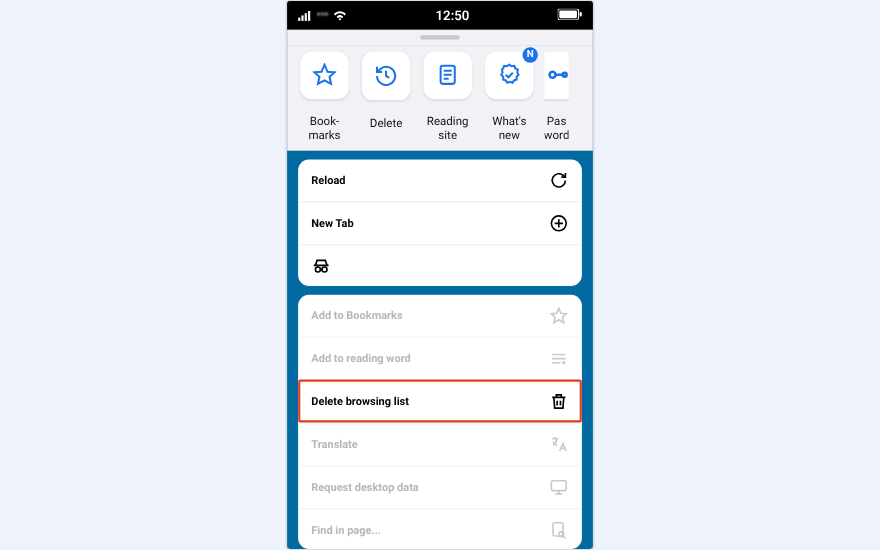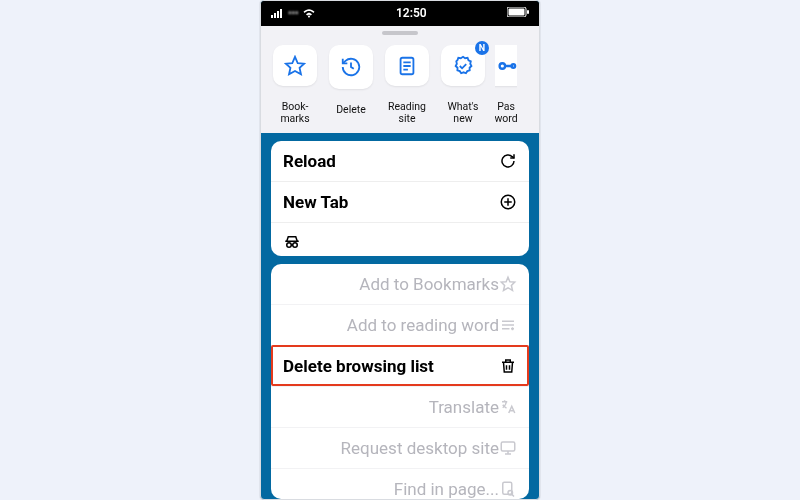--- a/index.html
+++ b/index.html
@@ -56,26 +56,26 @@
     background:#1a73e8; color:#fff; font-size:9px; font-weight:700;
     display:flex; align-items:center; justify-content:center;
   }
   .card {
     background:#fff; margin: 8px 10px 0 10px;
     border-radius:10px; overflow:hidden;
   }
   .row {
     display:flex; align-items:center; justify-content:space-between;
     padding: 10px 12px;
-    font-size:17px; font-weight:700; color:#000;
+    font-size:10px; font-weight:700; color:#000;
     border-top:1px solid #eee;
   }
   .row:first-child { border-top:none; }
   .row .ico { width:18px; height:18px; flex-shrink:0; }
-  .row.disabled { color:#b5b5bc; font-weight:400;justify-content:flex-end; }
+  .row.disabled { color:#b5b5bc; font-weight:700; }
   .row.disabled .ico { color:#c9c9cf; }
   .row.highlight {
     outline: 2px solid #e43a1d;
     outline-offset: -2px;
     border-radius: 2px;
   }
   .card.secondary { margin-bottom:0; }
   .card.secondary .row { border-top-color:#f2f2f4; }
 </style>
 </head>
@@ -221,21 +221,21 @@
         </svg>
     </div>
     <div class="row disabled">
       <span>Translate</span>
       <svg class="ico" viewBox="0 0 24 24" fill="none" stroke="currentColor" stroke-width="2">
           <path d="M4 5h7M7.5 3v2M10 5c-.5 3-2 5.5-5 8M5 9c1.5 2 3 3.5 5 4.5"></path>
           <path d="M13 20l4-9 4 9M14.2 17h5.6"></path>
         </svg>
     </div>
     <div class="row disabled">
-      <span>Request desktop site</span>
+      <span>Request desktop data</span>
       <svg class="ico" viewBox="0 0 24 24" fill="none" stroke="currentColor" stroke-width="2">
           <rect x="3" y="4" width="18" height="12" rx="2"></rect>
           <line x1="8" y1="20" x2="16" y2="20"></line>
           <line x1="12" y1="16" x2="12" y2="20"></line>
         </svg>
     </div>
     <div class="row disabled">
       <span>Find in page...</span>
       <svg class="ico" viewBox="0 0 24 24" fill="none" stroke="currentColor" stroke-width="2">
           <rect x="5" y="3" width="12" height="16" rx="2"></rect>

